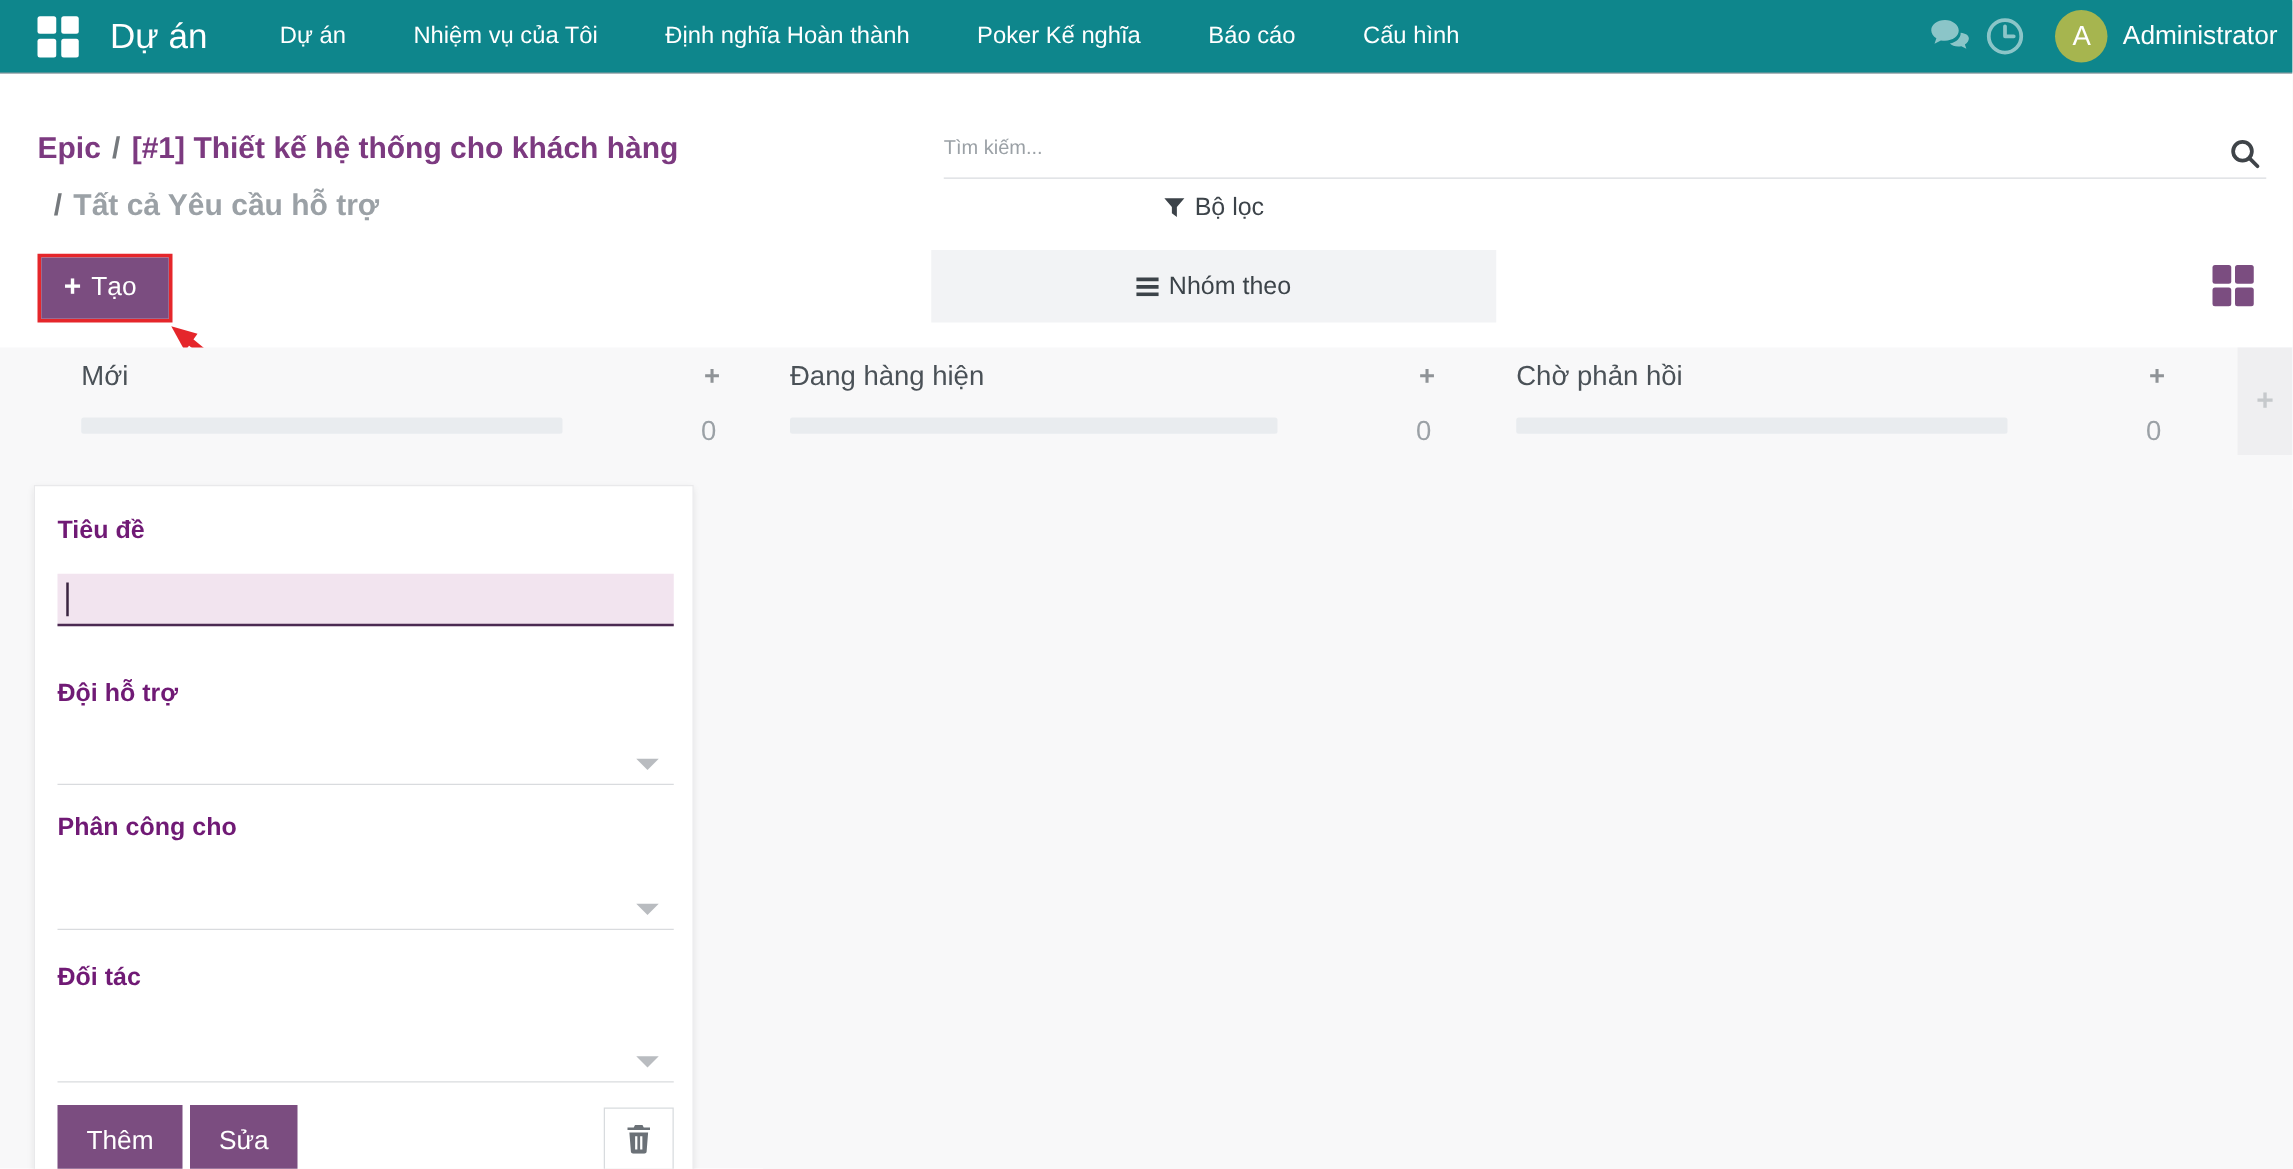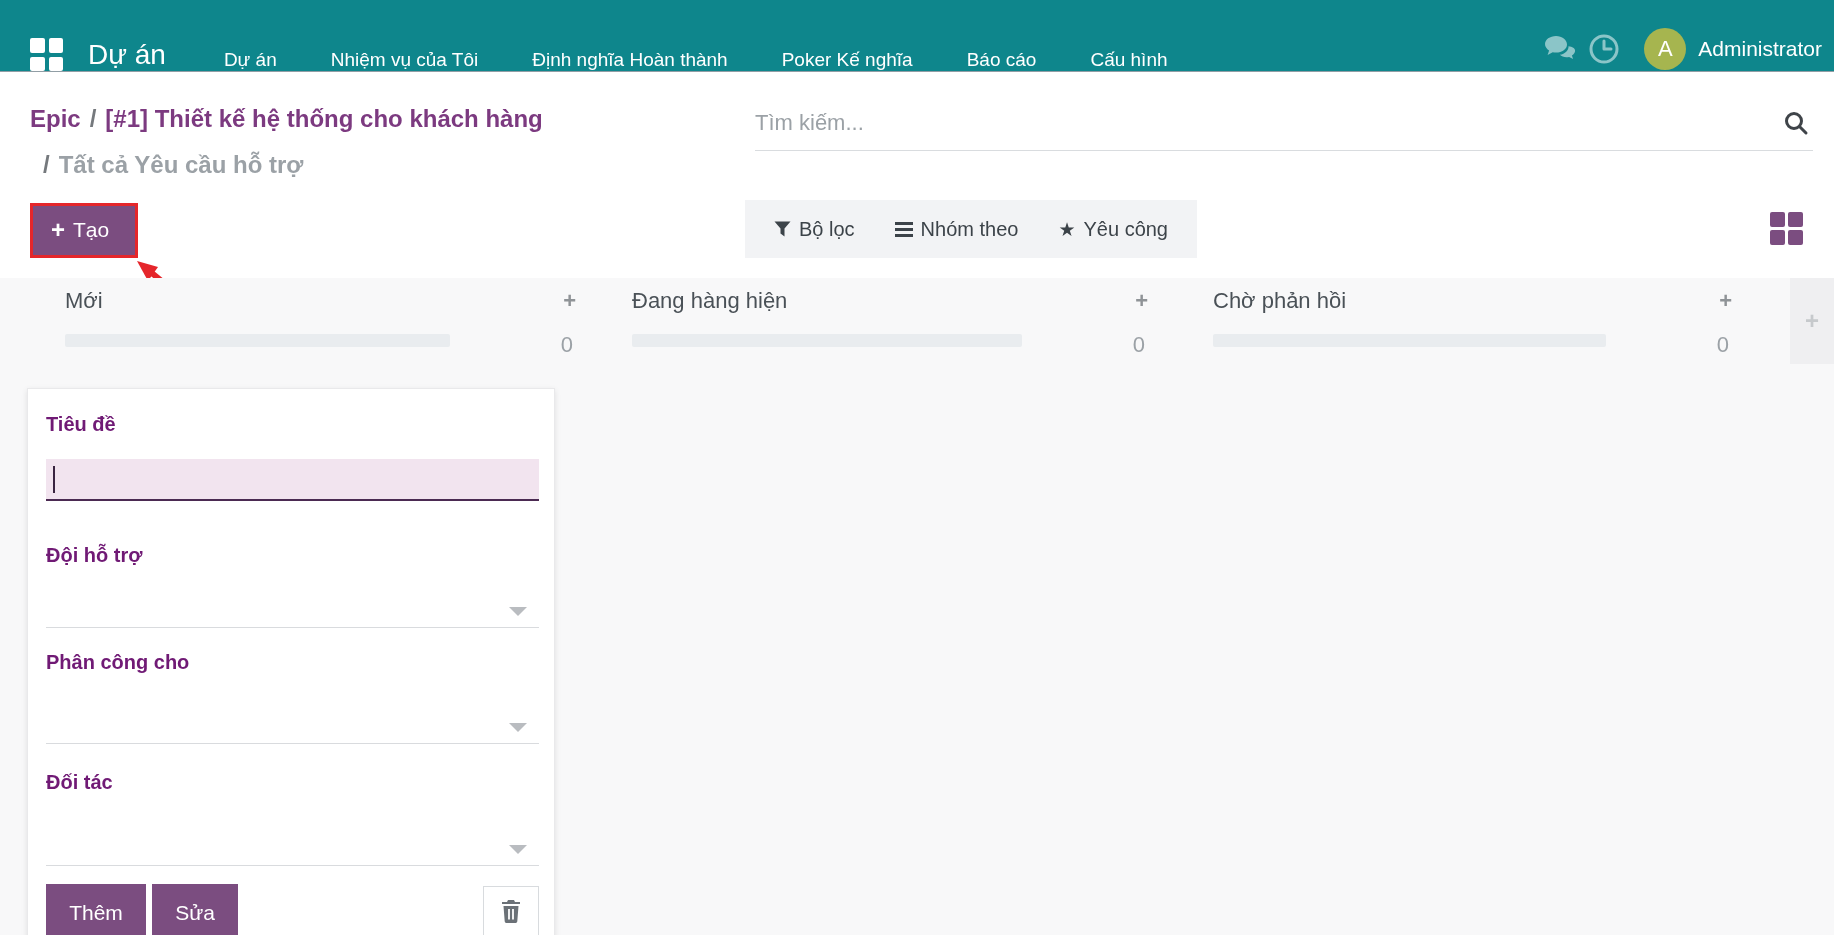--- a/index.html
+++ b/index.html
@@ -5,22 +5,22 @@
 <style>
   * { box-sizing: border-box; margin: 0; padding: 0; }
   html,body { width:1834px; height:935px; overflow:hidden; }
   body {
     font-family:"Liberation Sans","DejaVu Sans",sans-serif;
     background:#ffffff; position:relative; color:#212529;
   }
 
   
   .navbar{
-    position:absolute; top:0; left:0; width:1834px; height:71px;
-    background:#0e868c; display:flex; align-items:flex-end; color:#fff;
+    position:absolute; top:0; left:0; width:1834px; height:58px;
+    background:#0e868c; display:flex; align-items:center; color:#fff;
     box-shadow:0 1px 0 rgba(10,40,55,.45);
   }
   .apps-icon{ width:33px; height:33px; margin-left:30px; display:grid;
     grid-template-columns:1fr 1fr; grid-template-rows:1fr 1fr; gap:4px; cursor:pointer;}
   .apps-icon span{ background:#fff; border-radius:2px; }
   .brand{ font-size:28px; margin-left:25px; cursor:pointer; }
   .nav-menu{ display:flex; gap:54px; margin-left:58px; font-size:19px; }
   .nav-item{ cursor:pointer; white-space:nowrap; }
   .nav-right{ margin-left:auto; display:flex; align-items:center; margin-right:12px; }
   .nav-ic{ width:44px; height:44px; display:flex; align-items:center; justify-content:center; cursor:pointer; }
@@ -32,37 +32,37 @@
   .breadcrumb{ position:absolute; left:30px; top:96px; width:660px; font-size:24px; line-height:46px;font-weight:bold; }
   .crumb-link{ color:#7c3a80; cursor:pointer; }
   .crumb-sep{ color:#75797d; padding:0 9px; }
   .crumb-group{ display:inline-block; padding-left:4px; }
   .crumb-current{ color:#9ba1a6; }
 
   
   .search{ position:absolute; left:755px; top:100px; width:1058px; }
   .search input{
     width:100%; border:none; border-bottom:1px solid #d9dcdf; background:transparent;
-    font-family:inherit; font-size:22px; color:#be185d; padding:10px 44px 14px 0; outline:none;
+    font-family:inherit; font-size:16px; color:#be185d; padding:10px 44px 14px 0; outline:none;
   }
   .search input::placeholder{ color:#9ba1a6; }
   .search-icon{ position:absolute; right:4px; top:10px; cursor:pointer; }
 
   
   .create-annotation{ position:absolute; left:30px; top:203px; border:3px solid #e5262b; }
   .create-btn{
     display:flex; align-items:center; background:#7b4d80; color:#fff; border:none;
     font-family:inherit; font-size:21px; padding:12px 26px 13px 18px; cursor:pointer;
   }
   .create-plus{ font-weight:700; font-size:24px; margin-right:8px; line-height:20px; }
   .annotation-arrow{ position:absolute; left:103px; top:243px; pointer-events:none; }
 
   .filterbar{
     position:absolute; left:745px; top:200px; width:452px; height:58px; background:#f2f3f5;
-    display:flex; align-items:center; justify-content:center; gap:40px;
+    display:flex; align-items:center; justify-content:center; gap:40px;flex-direction:column;
   }
   .filter-btn{ display:flex; align-items:center; gap:8px; font-size:20px; font-weight:500;
     color:#3c4349; cursor:pointer; white-space:nowrap; background:none; border:none; font-family:inherit;}
   .star-glyph{ font-size:19px; }
 
   .kanban-toggle{ position:absolute; left:1770px; top:212px; width:33px; height:33px;
     display:grid; grid-template-columns:1fr 1fr; grid-template-rows:1fr 1fr; gap:3px; cursor:pointer;}
   .kanban-toggle span{ background:#7b4d80; border-radius:2px; }
 
   

